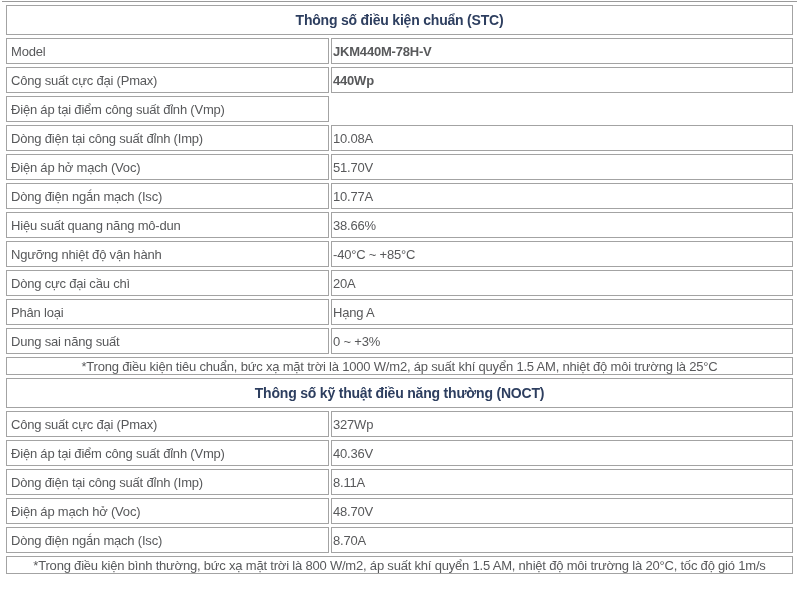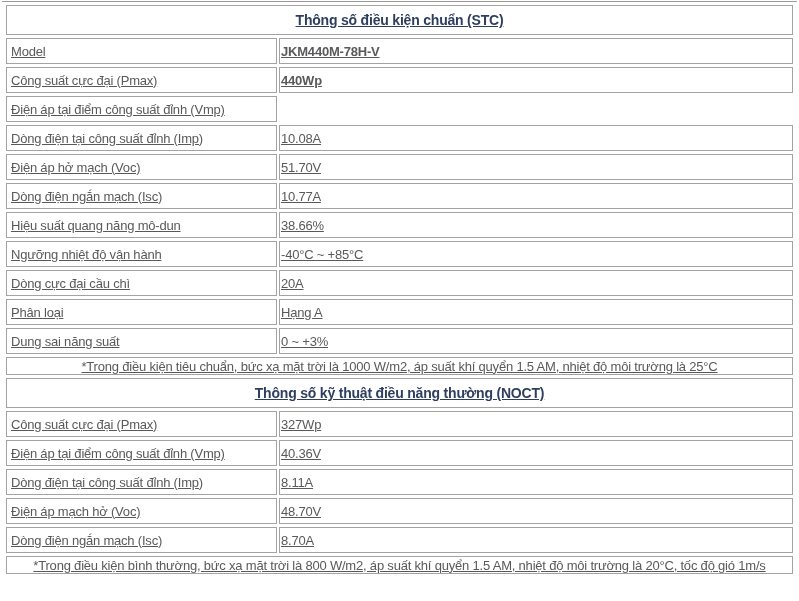--- a/index.html
+++ b/index.html
@@ -22,32 +22,31 @@
   .cell {
     border: 1px solid var(--border-color, #a3a3a3);
     background: #ffffff;
     display: flex;
     align-items: center;
     color: var(--body-color, #58595b);
     font-size: 13px;
     letter-spacing: -0.2px;
     overflow: hidden;
     white-space: nowrap;
-    text-decoration: underline;
   }
   .header-row .cell {
     width: 100%;
     height: 30px;
     justify-content: center;
     color: var(--header-color, #2d3e5f);
     font-weight: bold;
     font-size: 14px;
   }
   .spec-row .cell { height: 26px; }
-  .cell-label { width: 271px; padding-left: 4px; }
+  .cell-label { width: 323px; padding-left: 4px; }
   .cell-value { flex: 1; padding-left: 1px; }
   .cell-value.bold { font-weight: bold; }
   .note-row .cell {
     width: 100%;
     height: 18px;
     justify-content: center;
     font-size: 13px;
   }
 </style>
 </head>

